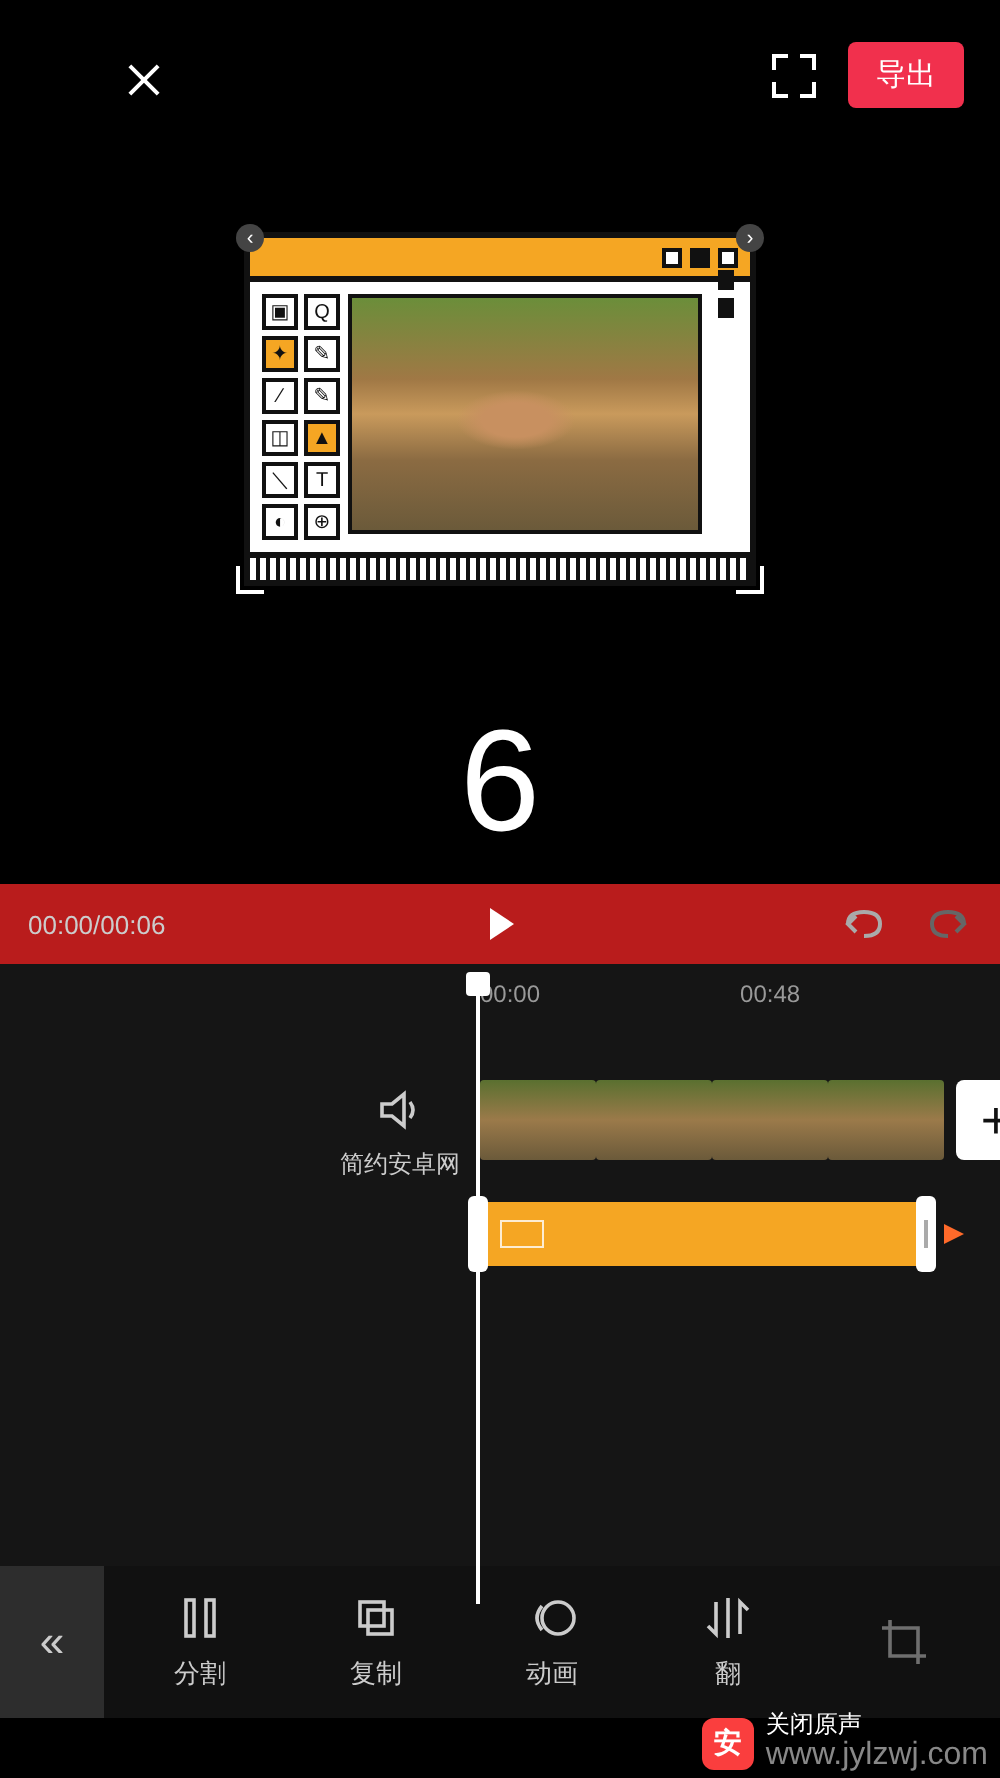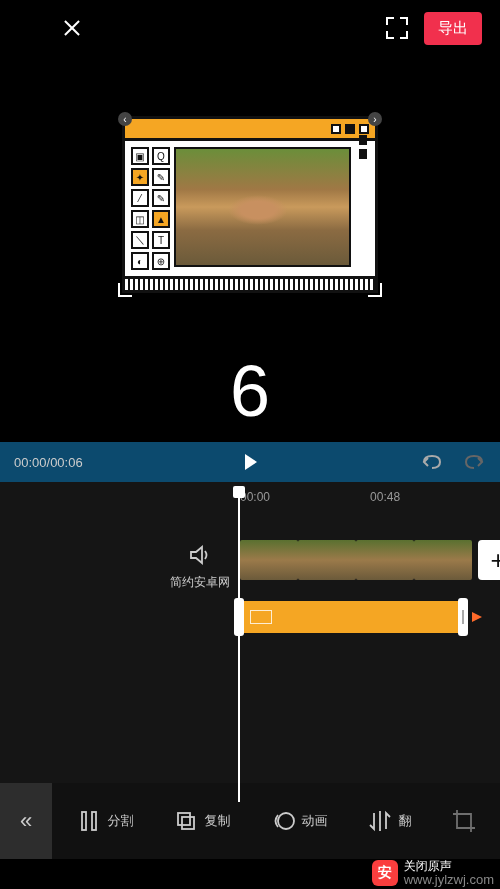--- a/index.html
+++ b/index.html
@@ -1,18 +1,18 @@
 <!DOCTYPE html>
 <html><head>
 <meta charset="utf-8">
 <style>
   * { margin: 0; padding: 0; box-sizing: border-box; font-family: -apple-system, sans-serif; }
   body { background: #000; width: 500px; height: 889px; overflow: hidden; position: relative; color: #fff; }
   
-  .topbar { display: flex; align-items: center; justify-content: space-between; padding: 24px 18px; height: 56px; margin-left: 40px; }
+  .topbar { display: flex; align-items: flex-end; justify-content: space-between; padding: 2px 18px; height: 56px; margin-left: 40px; }
   .topbar-left, .topbar-right { display: flex; align-items: center; gap: 16px; }
   .close-x { width: 28px; height: 28px; position: relative; cursor: pointer; }
   .close-x::before, .close-x::after { content: ''; position: absolute; left: 50%; top: 50%; width: 20px; height: 2px; background: #fff; }
   .close-x::before { transform: translate(-50%,-50%) rotate(45deg); }
   .close-x::after { transform: translate(-50%,-50%) rotate(-45deg); }
   .expand-ic { width: 22px; height: 22px; position: relative; }
   .expand-ic span { position: absolute; width: 8px; height: 8px; border: 2px solid #fff; }
   .expand-ic span:nth-child(1){ top:0; left:0; border-right:none; border-bottom:none;}
   .expand-ic span:nth-child(2){ top:0; right:0; border-left:none; border-bottom:none;}
   .expand-ic span:nth-child(3){ bottom:0; left:0; border-right:none; border-top:none;}
@@ -36,21 +36,21 @@
   .tool.active { background:#f5a623; }
   .photo { flex:1; height:120px; border:2px solid #111; background: linear-gradient(180deg,#6b8e3a 0%,#a07845 35%,#c99a5c 50%,#8b6b42 70%,#6b5a3a 100%); position:relative; overflow:hidden;}
   .photo::after{content:''; position:absolute; left:30%; top:40%; width:60px; height:30px; background:radial-gradient(ellipse,#c89060 40%,transparent 70%); border-radius:50%;}
   .retro-foot { height:14px; border-top:3px solid #111; background:repeating-linear-gradient(90deg,#fff,#fff 3px,#111 3px,#111 5px);}
   .scroll-side { width:14px; background:#f5a623; border-left:2px solid #111; position:relative;}
   .scroll-side::before,.scroll-side::after{content:''; position:absolute; left:2px; right:2px; height:10px; background:#111;}
   .scroll-side::before{top:2px;} .scroll-side::after{bottom:2px;}
   
   .big-num { font-size: 72px; font-weight: 500; color:#fff; position:absolute; bottom:10px; left:50%; transform:translateX(-50%);}
   
-  .play-bar { display:flex; align-items:center; justify-content:space-between; padding: 6px 14px; height:40px; background:#0c4a6e;}
+  .play-bar { display:flex; align-items:center; justify-content:space-between; padding: 6px 14px; height:40px; background:#b91c1c;}
   .time-txt { font-size:13px; color:#ccc;}
   .play-ic { width:0; height:0; border-left:12px solid #fff; border-top:8px solid transparent; border-bottom:8px solid transparent;}
   .undo-redo { display:flex; gap:18px;}
   .undo-ic, .redo-antic { width:24px; height:18px; position:relative;}
   .undo-ic svg, .redo-antic svg{width:24px;height:18px;}
   
   .timeline { background:#151515; height:320px; position:relative; padding-top:8px;}
   .ruler { display:flex; font-size:12px; color:#999; padding-left:240px; gap:100px; height:22px;}
   .playhead { position:absolute; left:238px; top:6px; bottom:0; width:2px; background:#fff; z-index:5;}
   .playhead::before{content:''; position:absolute; top:-2px; left:-5px; width:12px; height:12px; background:#fff; border-radius:2px;}
@@ -67,27 +67,27 @@
   .sticker-track { position:absolute; left:234px; top:56px; height:38px; display:flex; align-items:center;}
   .handle { width:10px; height:38px; background:#fff; border-radius:3px; display:flex; align-items:center; justify-content:center;}
   .handle span{width:2px; height:14px; background:#aaa;}
   .sticker-clip { width:214px; height:32px; background:#f5a623; display:flex; align-items:center; padding-left:6px;}
   .sticker-ico { width:22px; height:14px; border:1px solid rgba(255,255,255,0.8);}
   .arrow-r { width:0;height:0; border-left:10px solid #ff6a2a; border-top:5px solid transparent; border-bottom:5px solid transparent; margin-left:4px;}
   
   .bottom-tools { position:absolute; bottom:30px; left:0; right:0; height:76px; background:#111; display:flex; align-items:center;}
   .collapse-btn { width:52px; height:76px; background:#2d2d2d; display:flex; align-items:center; justify-content:center; font-size:22px; color:#ccc;}
   .tools-row { flex:1; display:flex; justify-content:space-around; align-items:center; padding:0 4px;}
-  .tool-item { display:flex; align-items:center; gap:6px; color:#ccc; font-size:13px;}
+  .tool-item { display:flex; flex-direction:column; align-items:center; gap:6px; color:#ccc; font-size:13px;}
   .tool-item .ic { width:26px; height:26px; display:flex; align-items:center; justify-content:center;}
   
   .watermark { position:absolute; bottom:2px; right:6px; display:flex; align-items:center; gap:6px; z-index:20;}
   .wm-badge { width:26px; height:26px; background:#fa3e3e; border-radius:6px; display:flex; align-items:center; justify-content:center; color:#fff; font-size:14px; font-weight:bold;}
   .wm-txt { font-size:12px; line-height:1.1;}
-  .wm-txt .cn{color:#fff;} .wm-txt .url{color:#888; font-size:13px;}
+  .wm-txt .cn{color:#fff;} .wm-txt .url{color:#888; font-size:16px;}
 </style>
 </head>
 <body>
 
 <div class="topbar">
   <div class="topbar-left">
     <div class="close-x"></div>
   </div>
   <div class="topbar-right">
     <div class="expand-ic">

